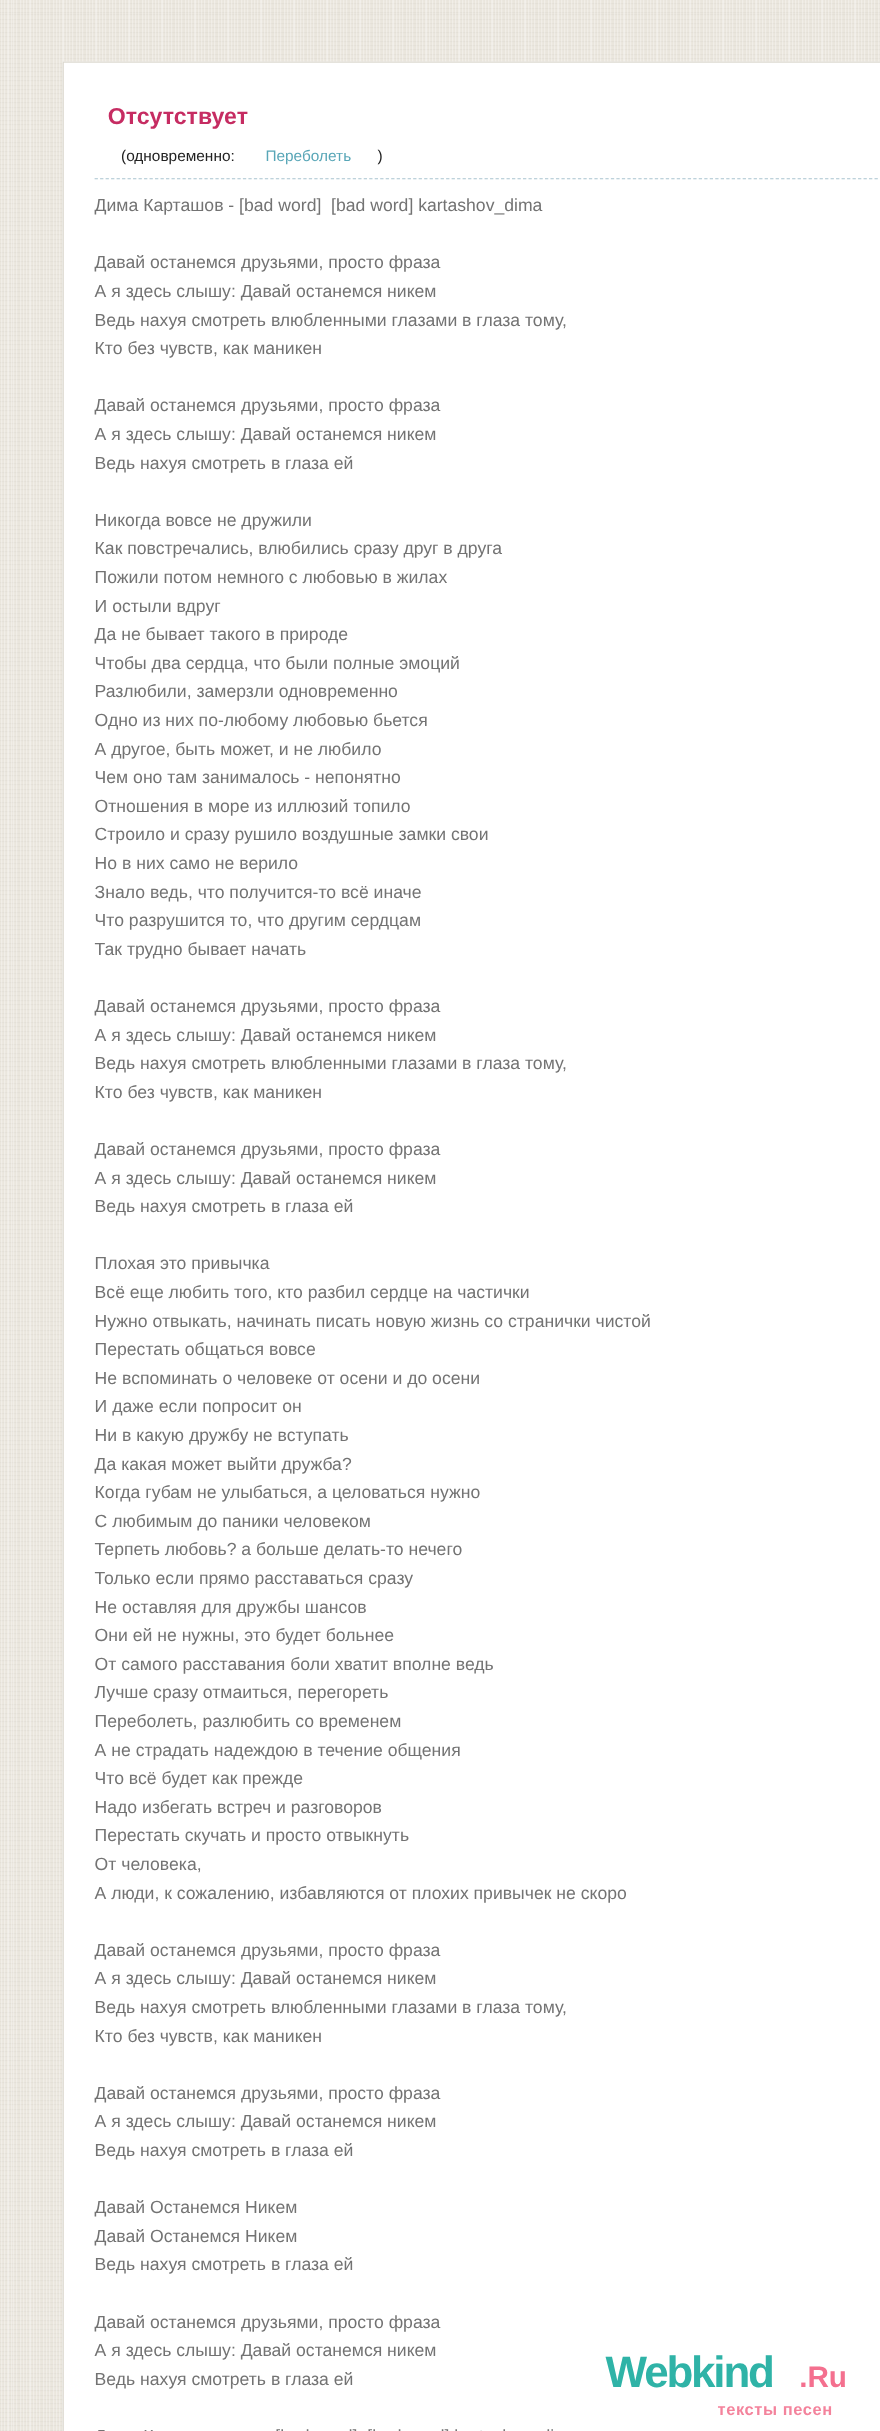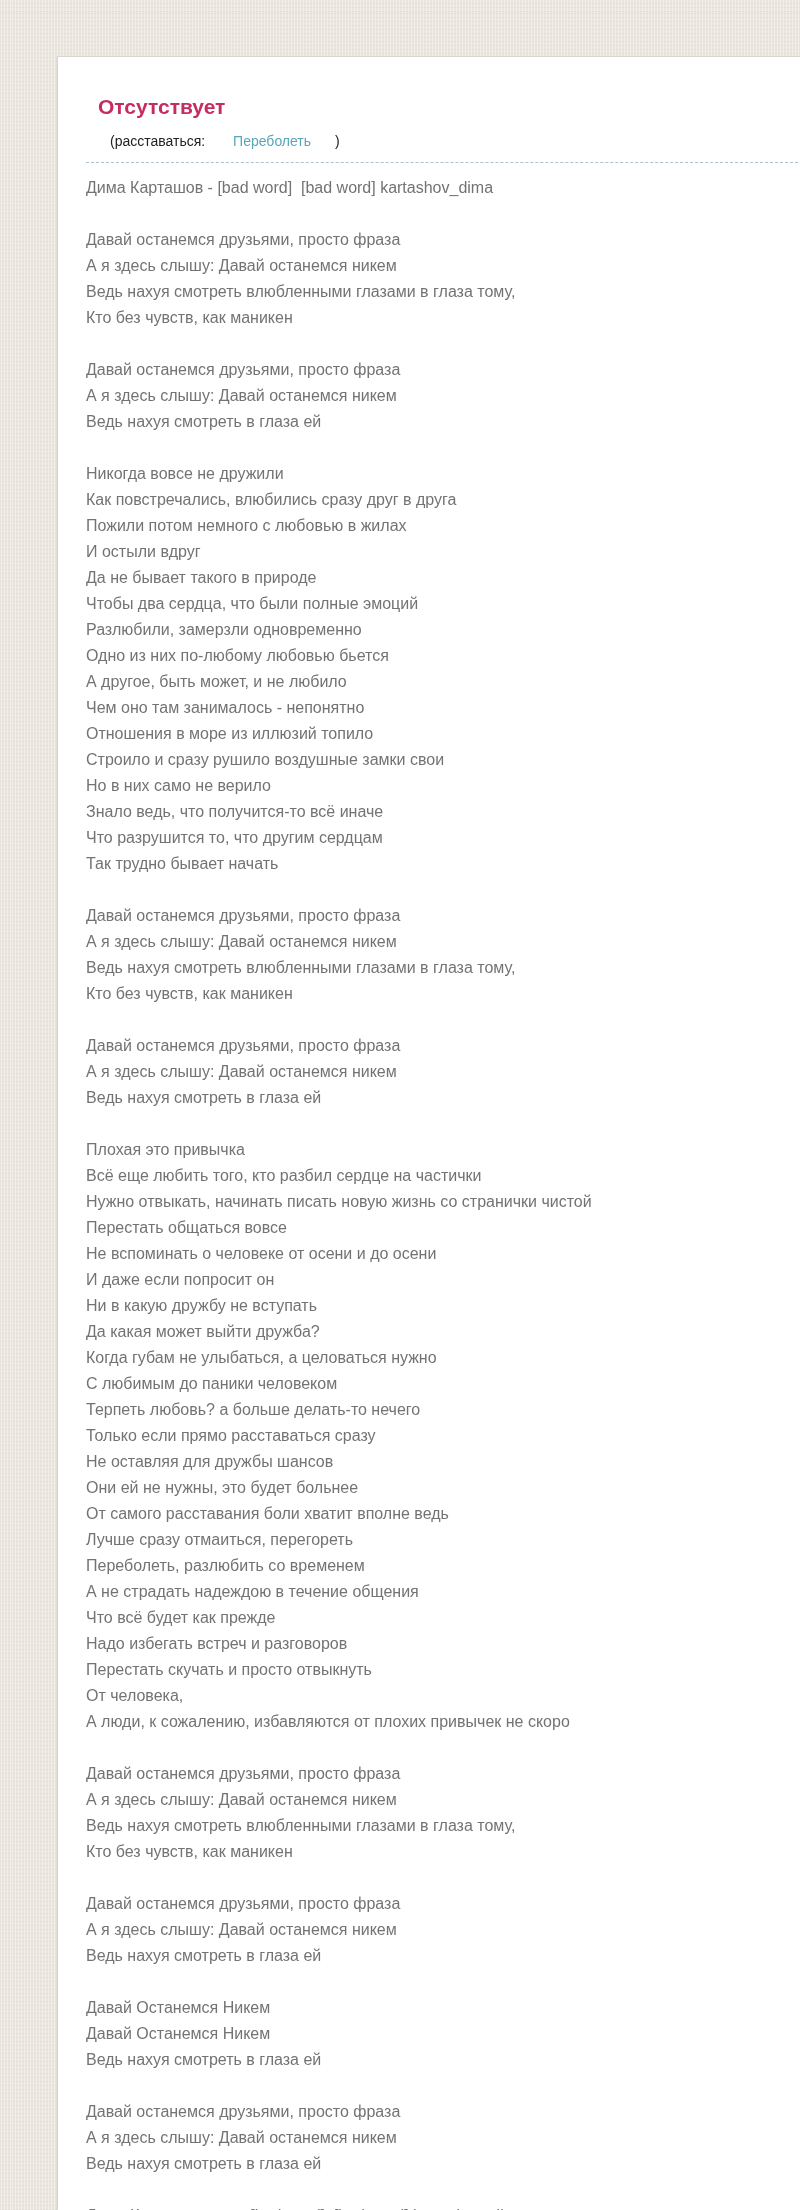--- a/index.html
+++ b/index.html
@@ -95,21 +95,21 @@
 </style>
 </head>
 <body>
 
 <div class="card">
 
   <div>
     <a class="song-title">Отсутствует</a>
 
     <div class="artist-line">
-      <span>(расставаться: </span><a class="artist-link">Переболеть</a><span>)</span>
+      <span>(одновременно: </span><a class="artist-link">Переболеть</a><span>)</span>
     </div>
 
     <div class="dashed-sep"></div>
   </div>
 
   <div class="lyrics">Дима Карташов - [bad word]  [bad word] kartashov_dima
 
 Давай останемся друзьями, просто фраза
 А я здесь слышу: Давай останемся никем
 Ведь нахуя смотреть влюбленными глазами в глаза тому,
@@ -181,14 +181,20 @@
 Давай Останемся Никем
 Давай Останемся Никем
 Ведь нахуя смотреть в глаза ей
 
 Давай останемся друзьями, просто фраза
 А я здесь слышу: Давай останемся никем
 Ведь нахуя смотреть в глаза ей
 
 Дима Карташов в вк - [bad word]  [bad word] kartashov_dima</div>
 
+  <a class="logo">
+    <div>
+      <span class="logo-main">Webkind</span><span class="logo-suffix">.Ru</span>
+    </div>
+    <div class="logo-tagline">тексты песен</div>
+  </a>
 
 </div>
 
 </body></html>

